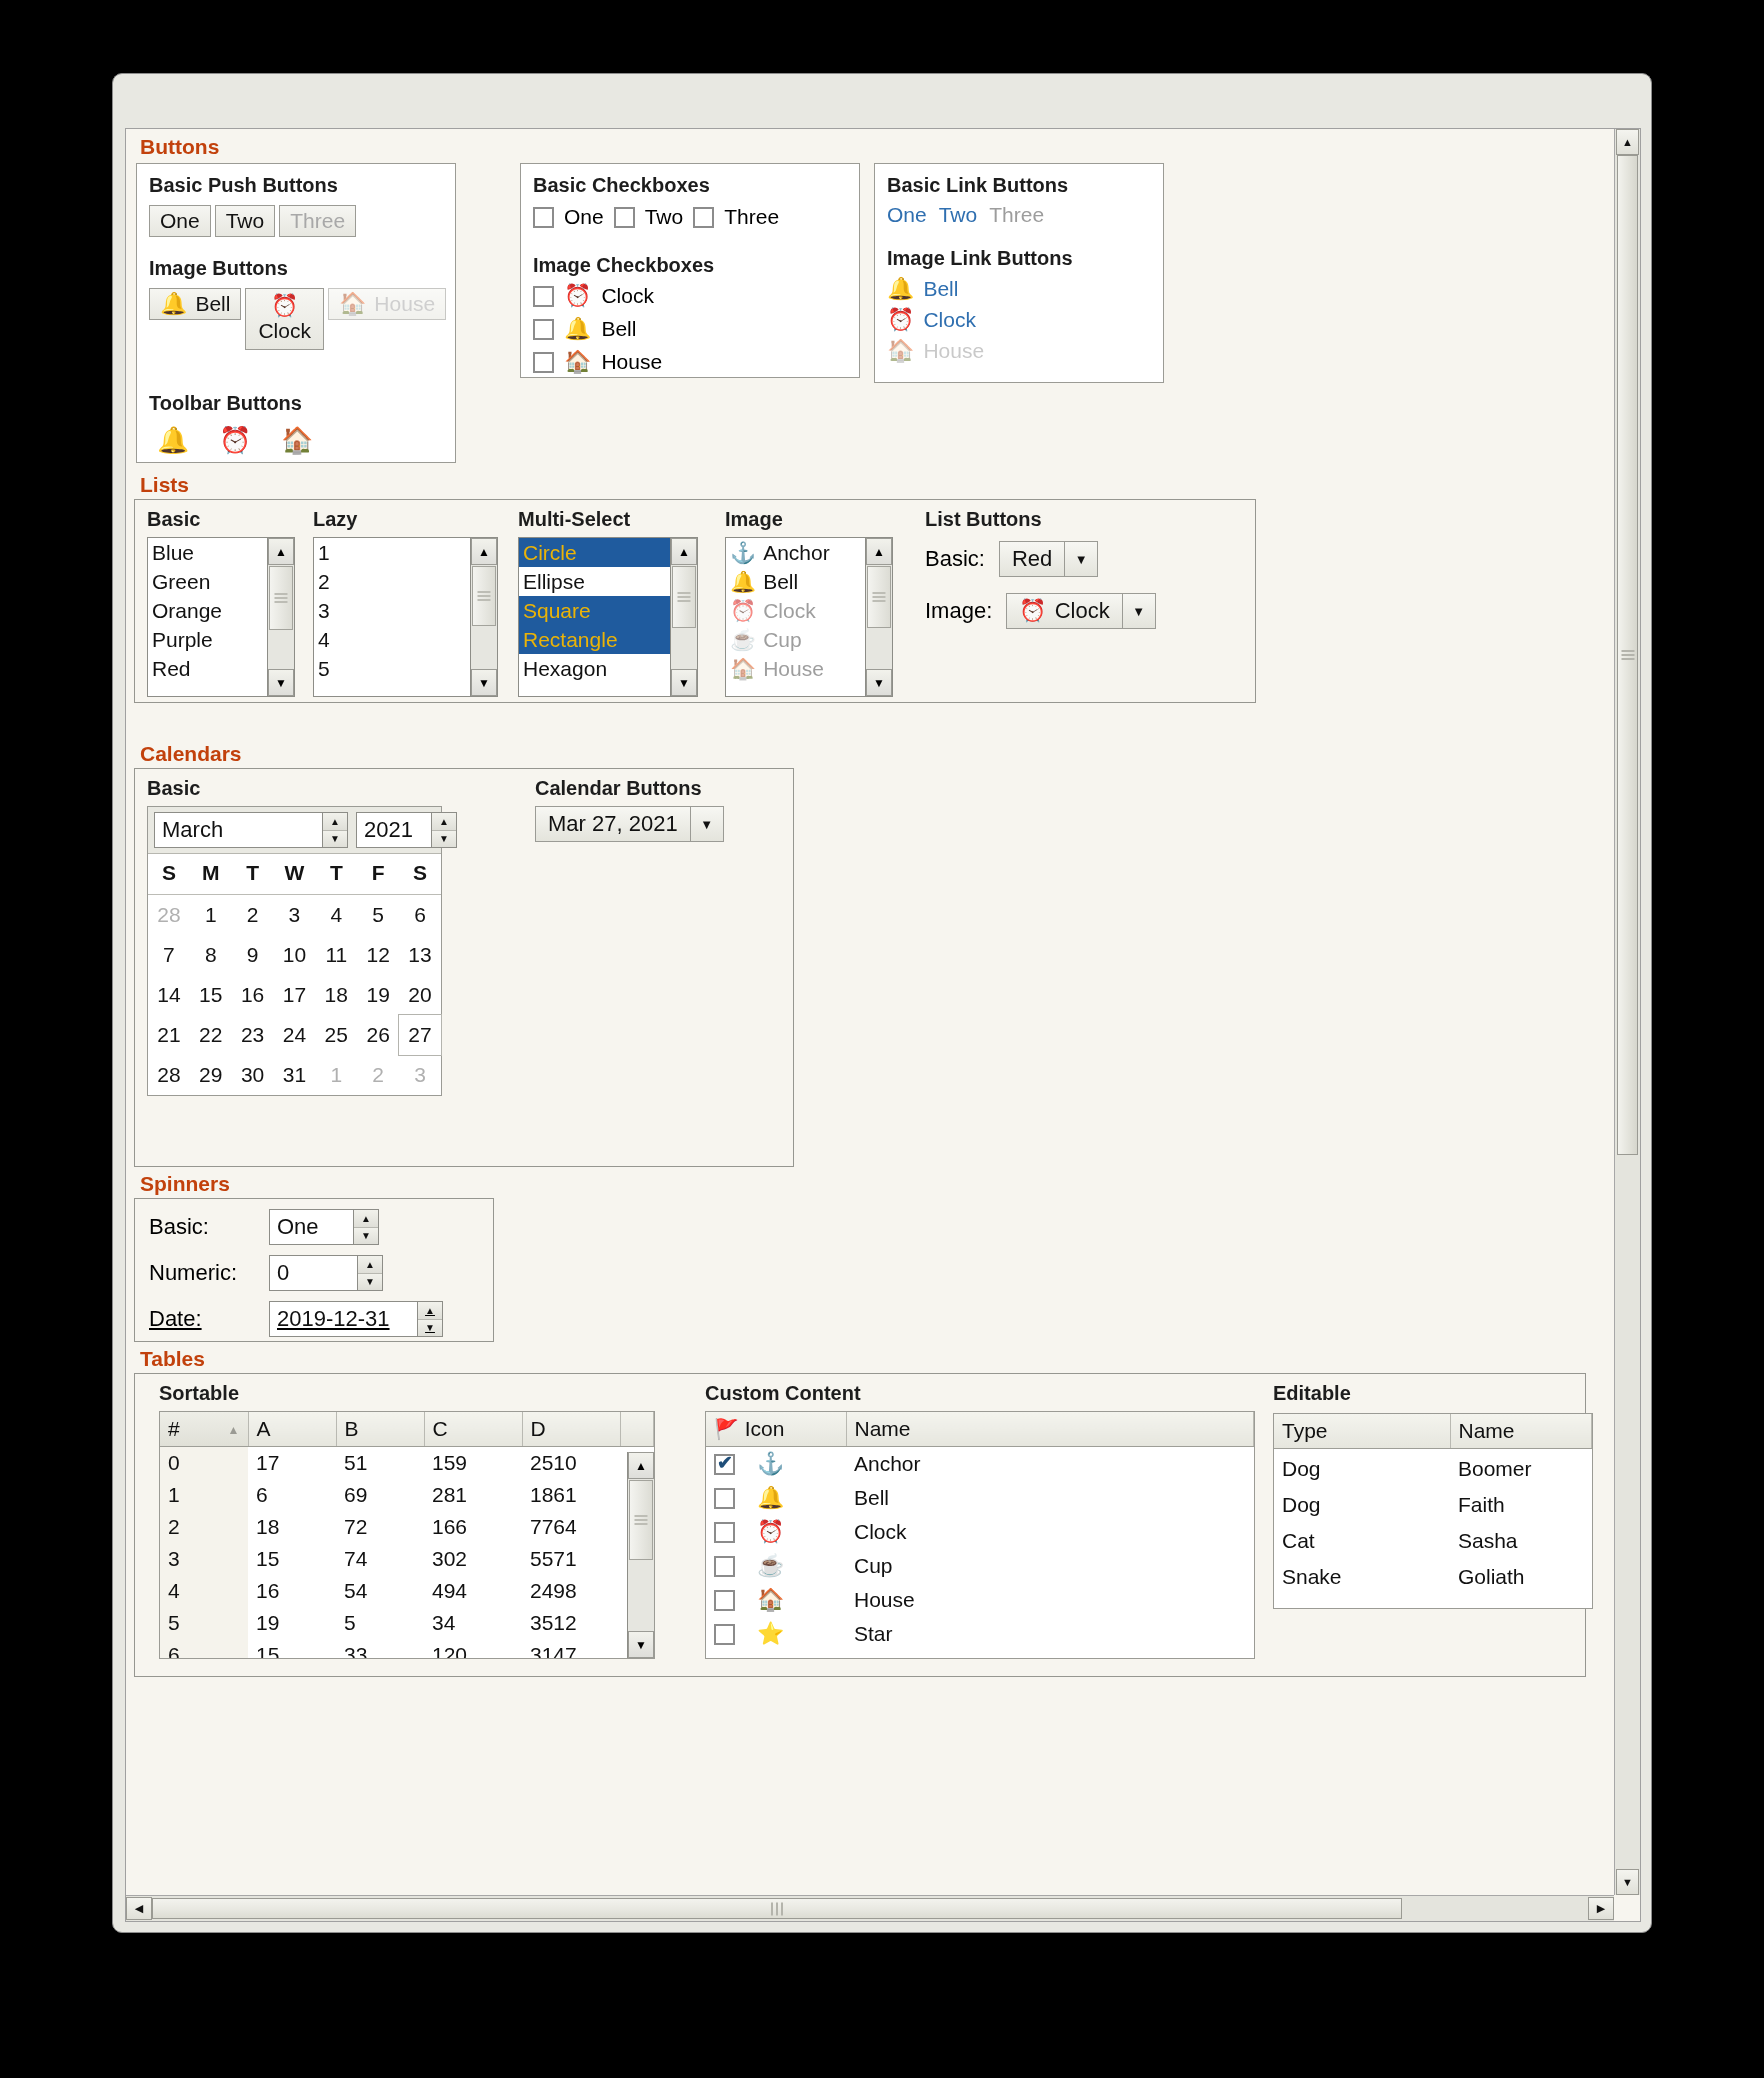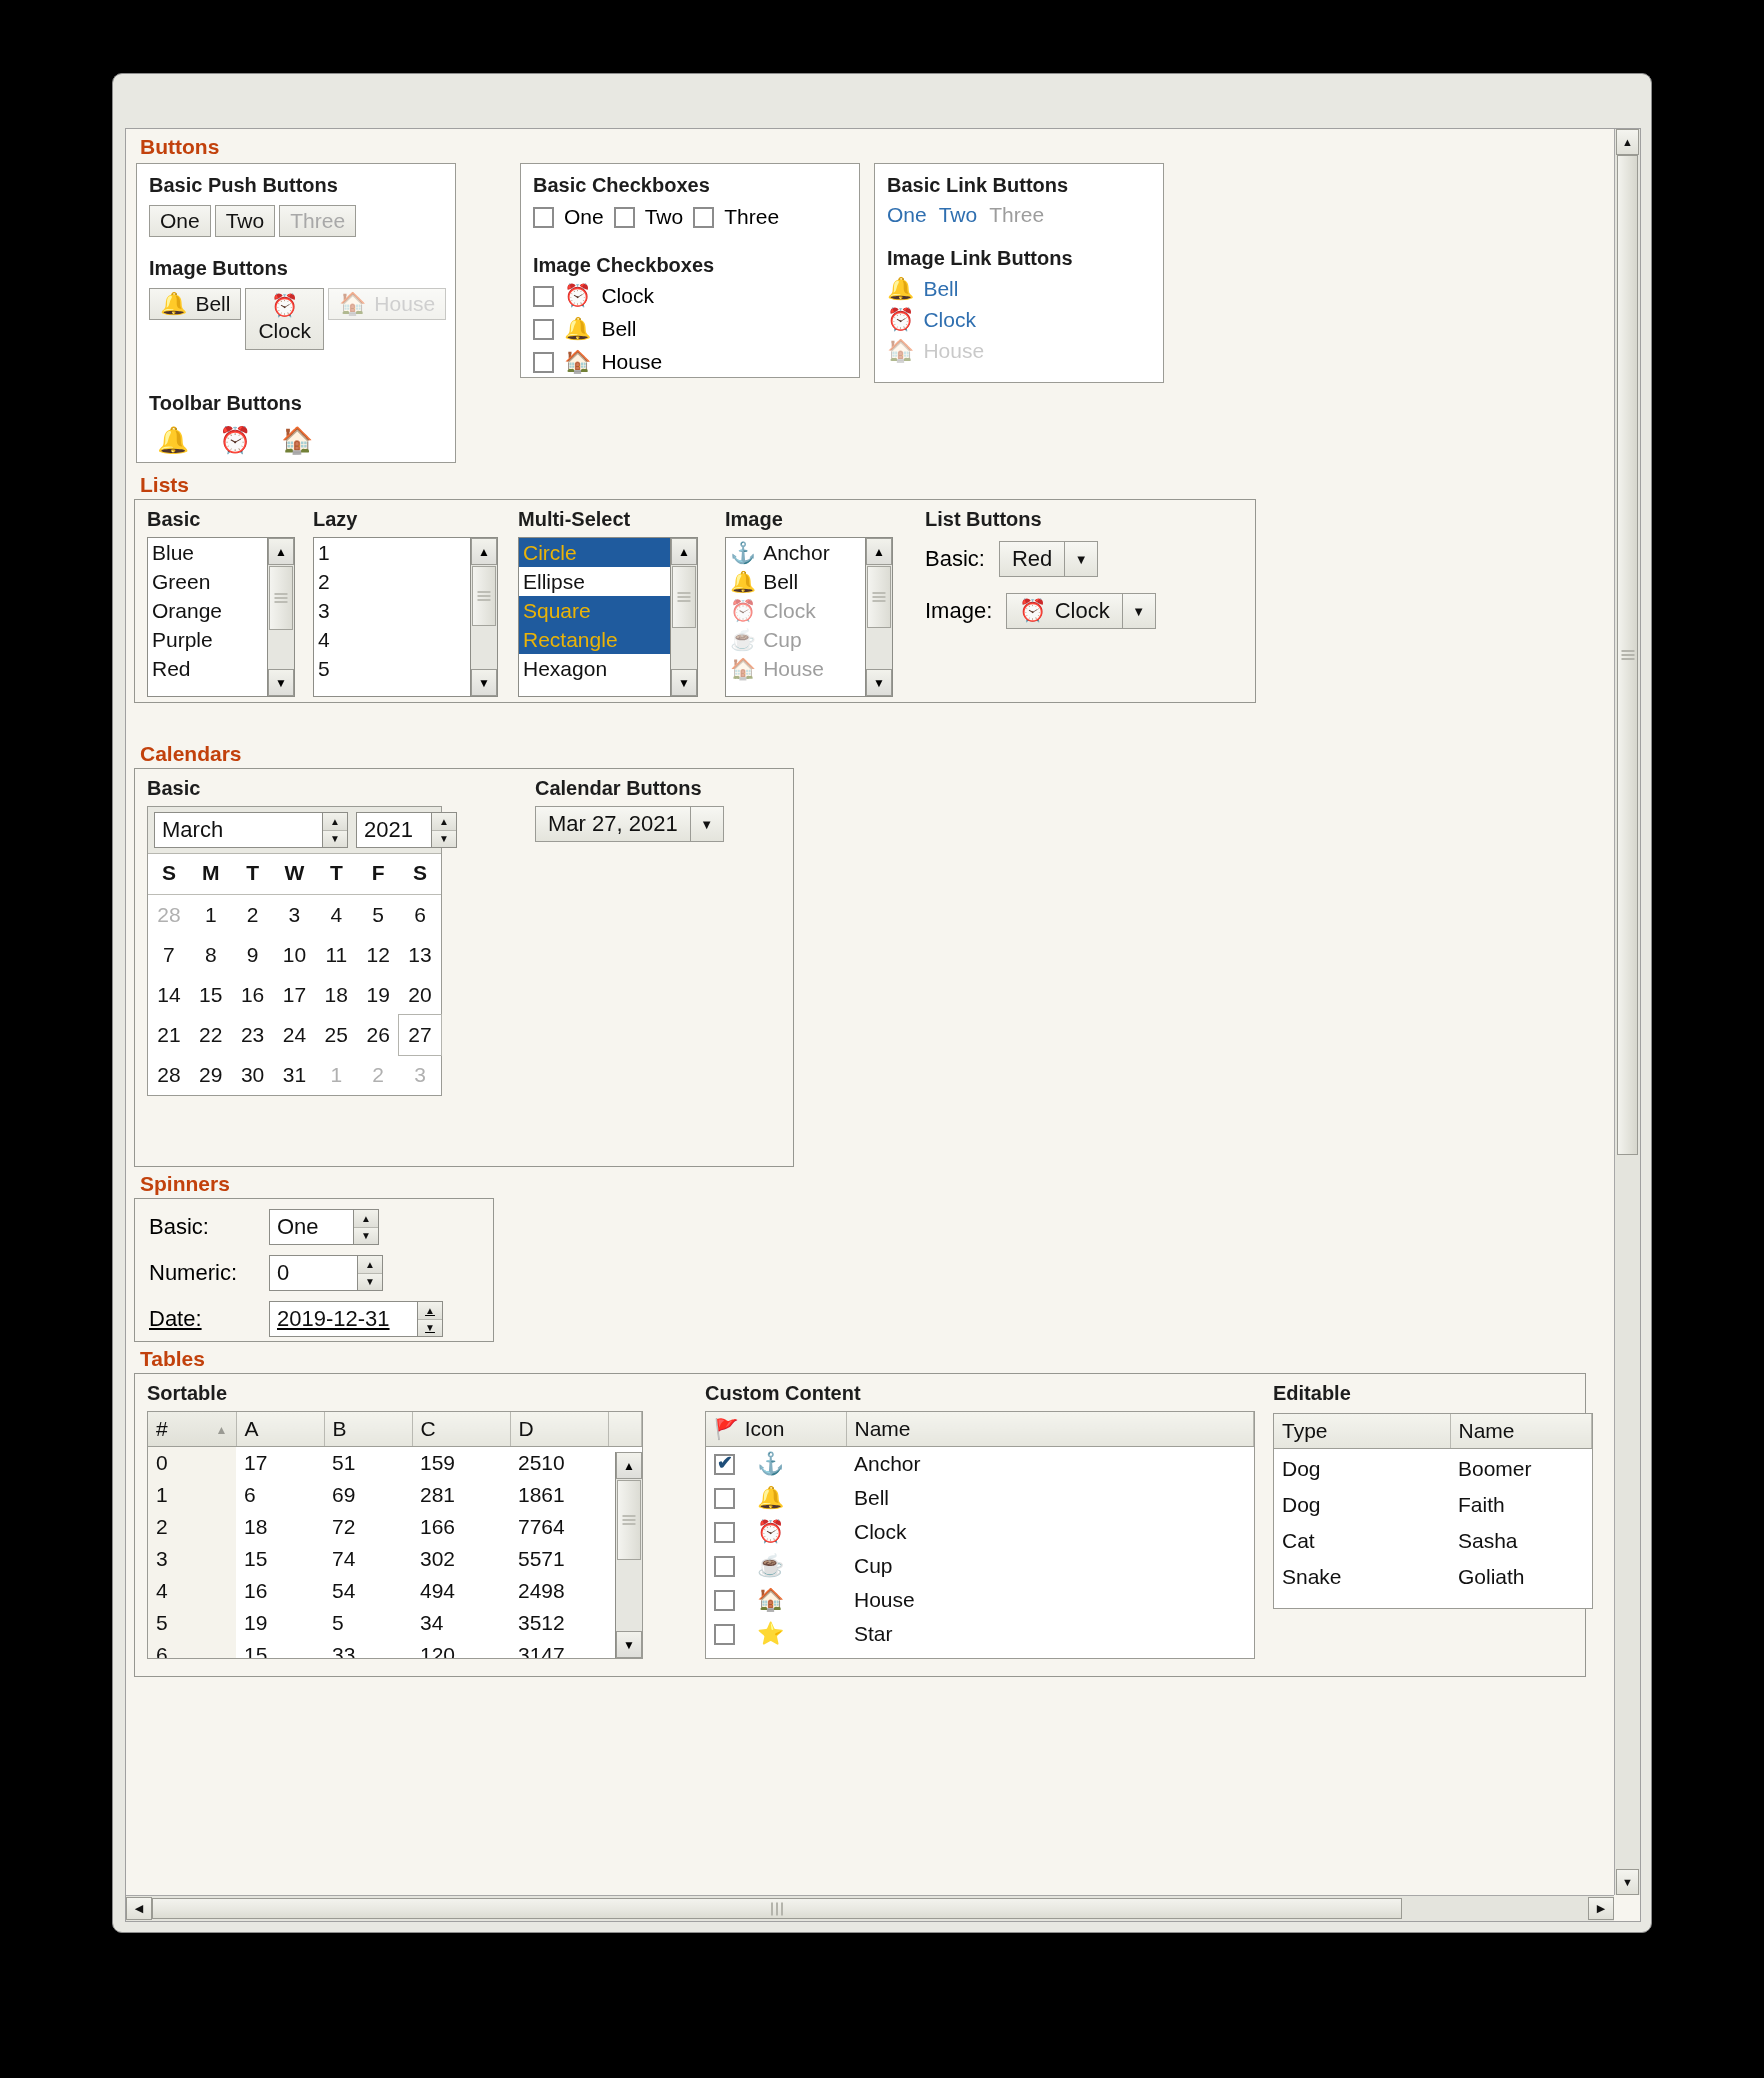--- a/index.html
+++ b/index.html
@@ -624,21 +624,21 @@
               </span>
             </span>
           </div>
         </div>
       </div>
 
       <div class="group" style="left:8px; top:1218px; width:1452px; height:330px;">
         <div class="legend">Tables</div>
         <div class="box">
 
-          <div style="position:absolute; left:12px; top:8px;">
+          <div style="position:absolute; left:24px; top:8px;">
             <div class="sec-title">Sortable</div>
             <div class="tbl" style="margin-top:6px; width:496px; height:248px;">
               <table>
                 <thead>
                     <tr>
                   <th style="width:88px; background:linear-gradient(to bottom,#eeeee7,#e0e0d7);">
                     <span>#</span><span class="sort-caret">▲</span>
                   </th>
                   <th style="width:88px;">A</th>
                   <th style="width:88px;">B</th>

